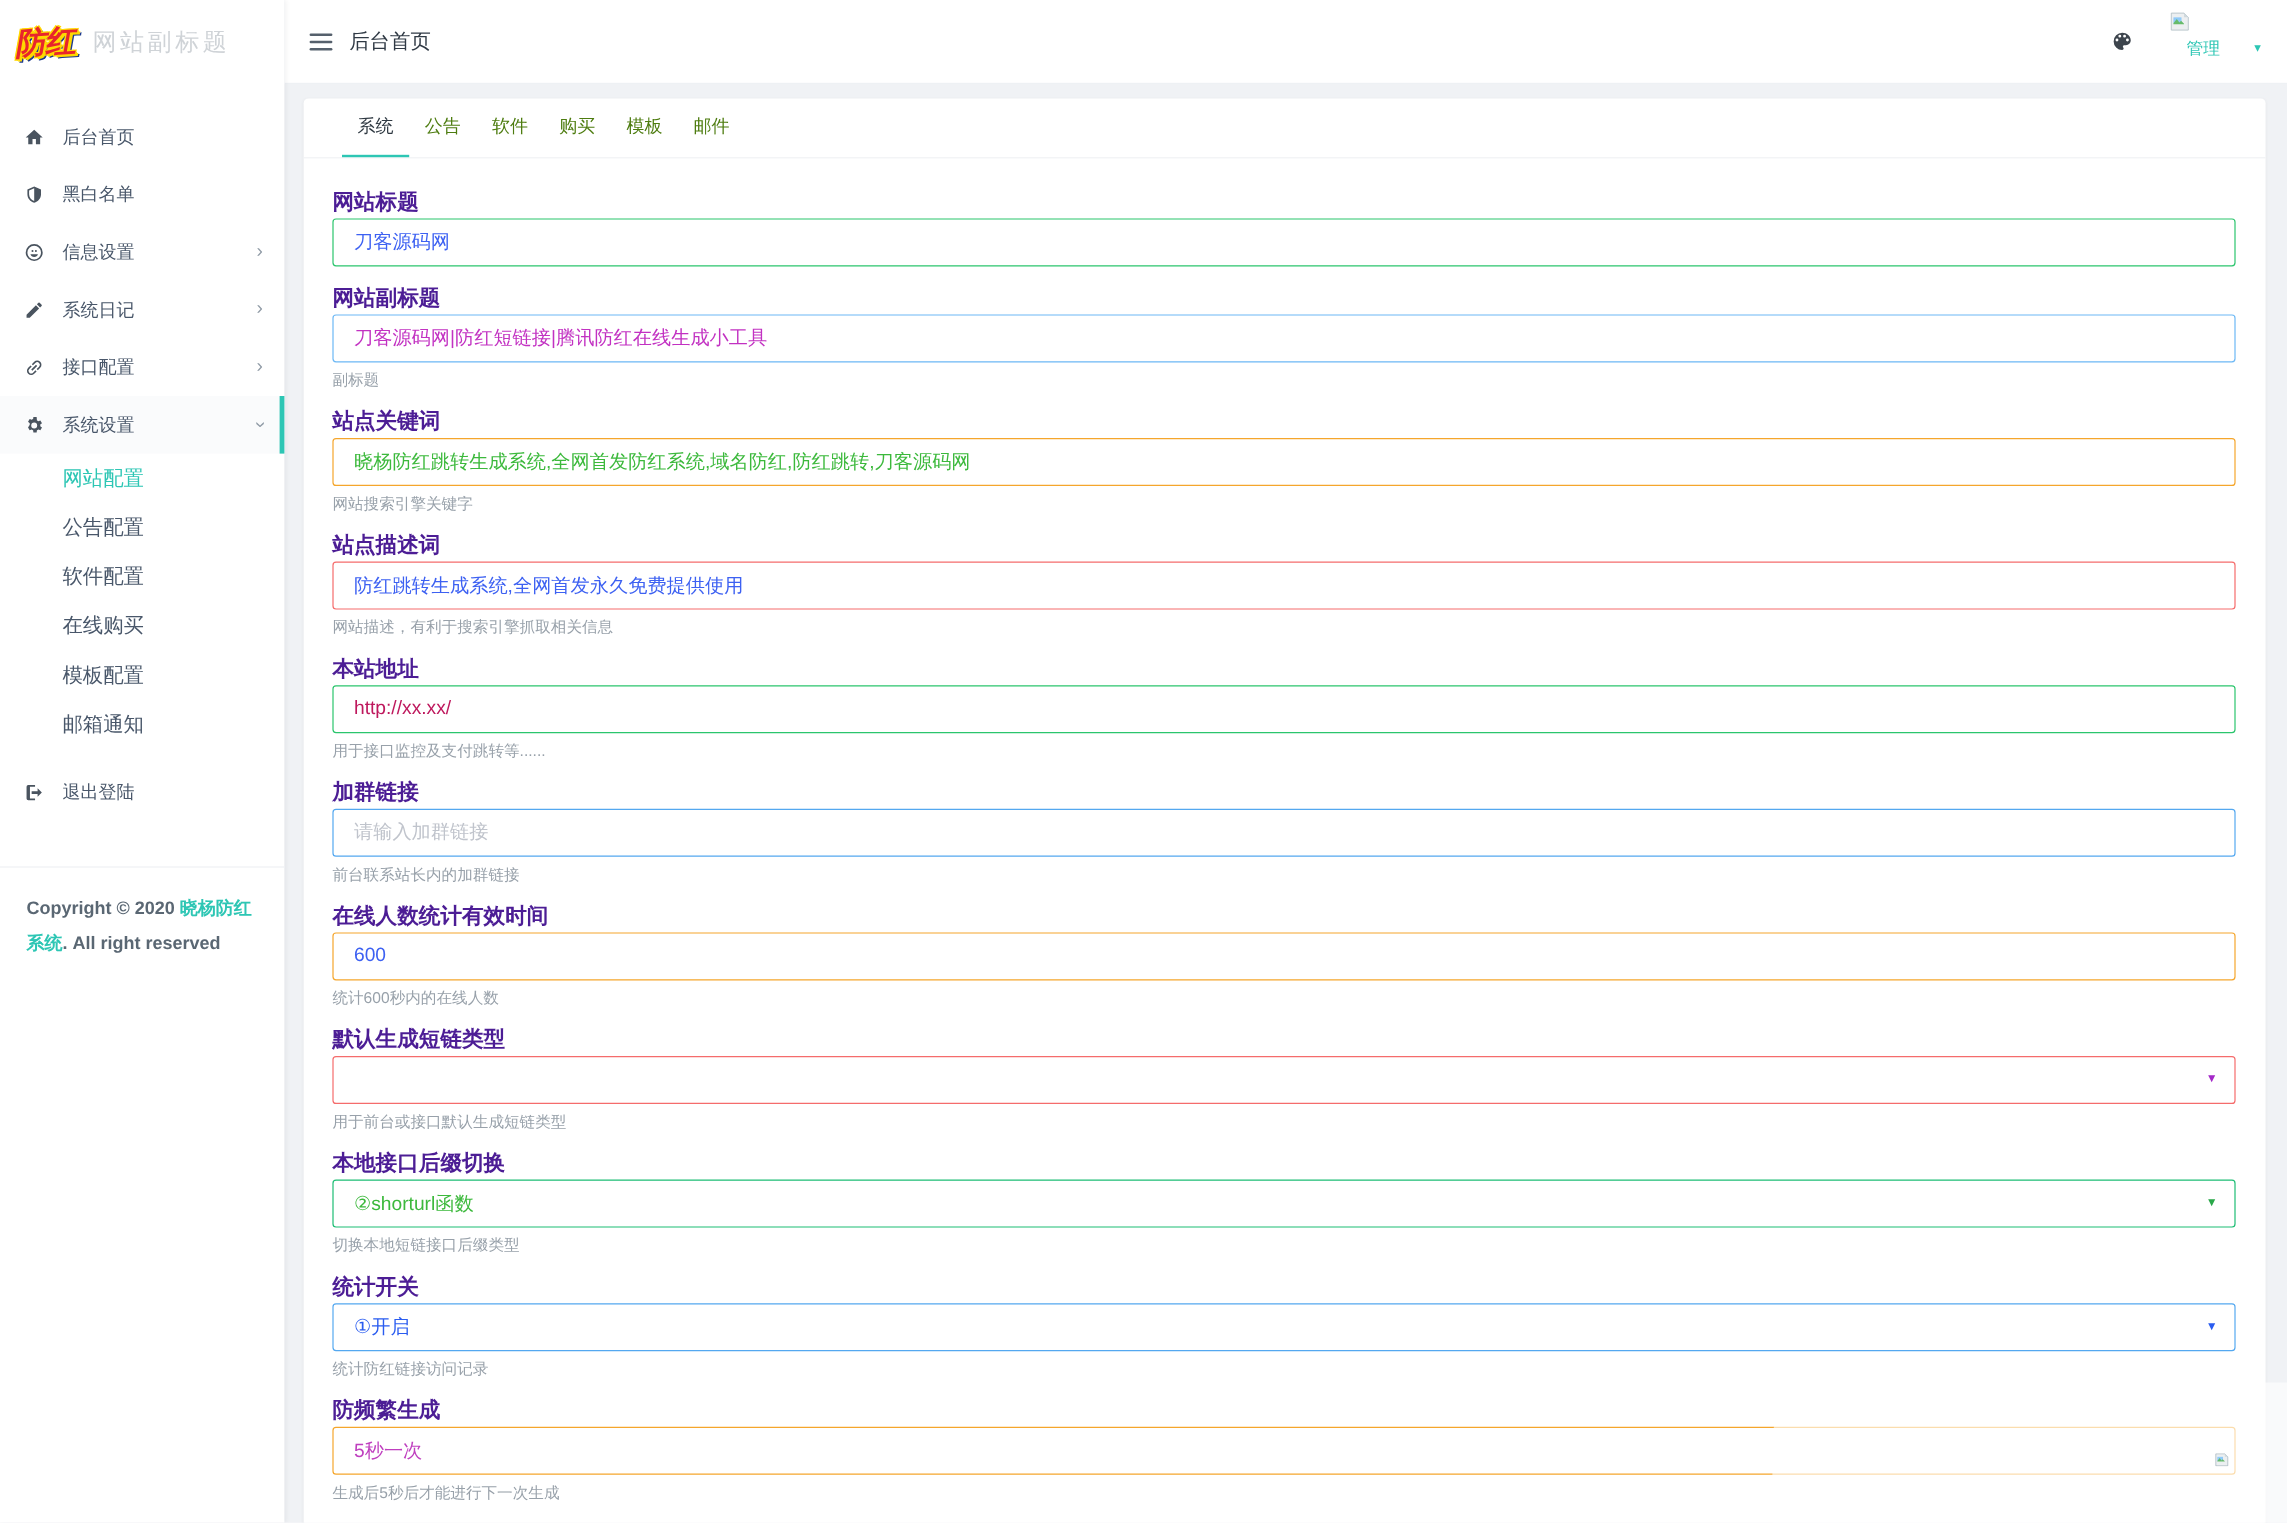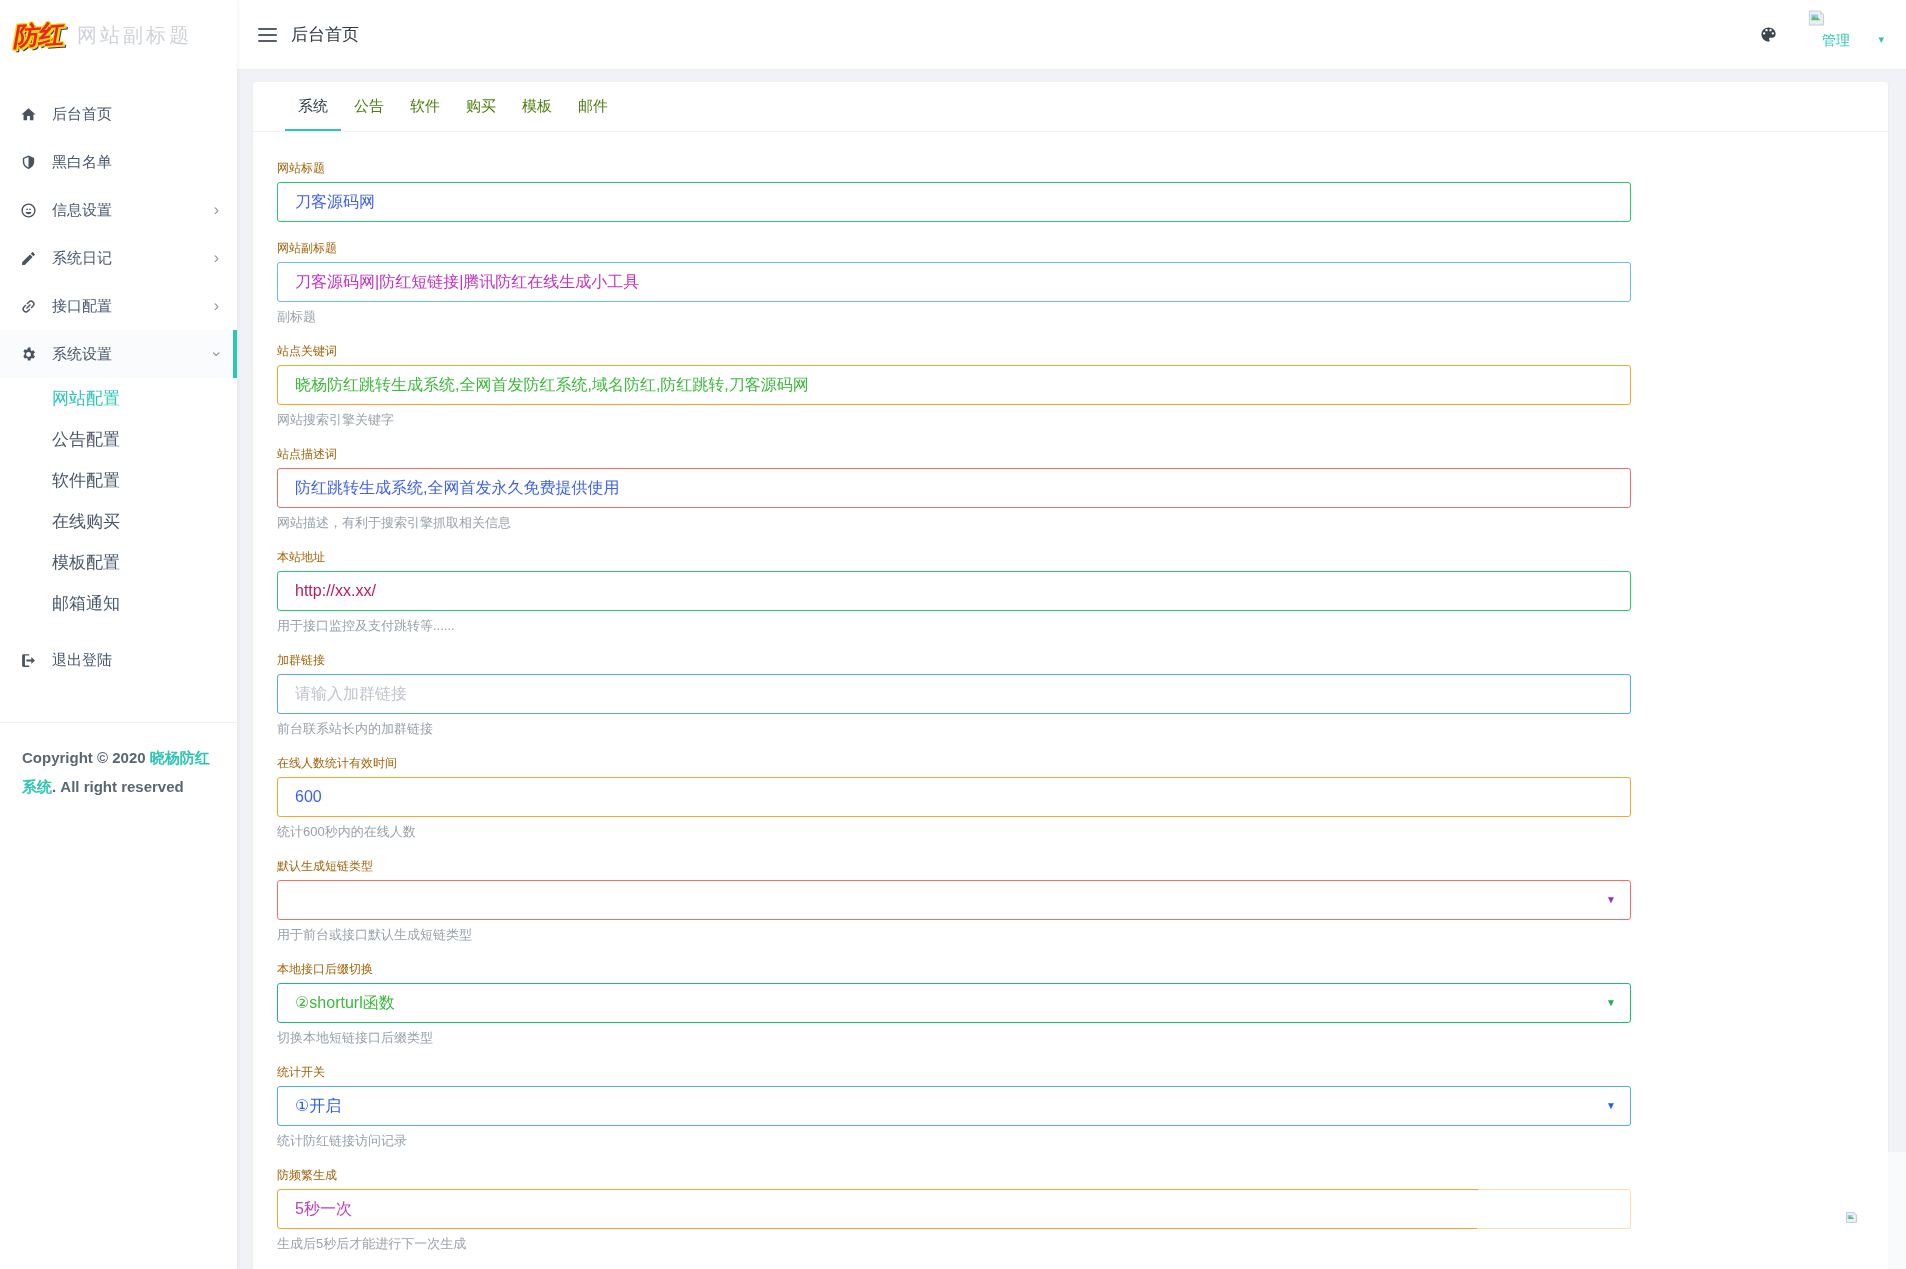--- a/index.html
+++ b/index.html
@@ -47,22 +47,22 @@
   .user-caret{position:absolute;right:2px;top:23px;color:#2dc6b4;font-size:11px;}
   
   .card{position:absolute;left:253px;top:82px;width:1635px;height:1200px;background:#fff;
     border-radius:4px;box-shadow:0 1px 3px rgba(0,0,0,.05);}
   .tab-bar{height:49px;border-bottom:1px solid #f0f2f4;padding-left:32px;display:flex;}
   .tab{line-height:47px;padding:0 13px;font-size:15px;color:#4d7c0f;cursor:pointer;
     border-bottom:2px solid transparent;}
   .tab.active{color:#2f3942;border-bottom-color:#2dc6b4;}
   .form{padding:29px 24px 0 24px;}
   .field{margin-bottom:19px;}
-  .field-label{font-size:12px;line-height:15px;font-weight:normal;color:#a16207;margin-bottom:6px;}
-  .input-wrap{position:relative;width:1354px;}
+  .field-label{font-size:18px;line-height:15px;font-weight:bold;color:#4c1d95;margin-bottom:6px;}
+  .input-wrap{position:relative;width:1586px;}
   .input-wrap input{width:100%;box-sizing:border-box;height:40px;border:1px solid #dcdfe6;
     border-radius:3px;padding:0 40px 0 17px;font-size:16px;outline:none;background:#fff;
     font-family:inherit;color:#606266;}
   .input-wrap input::placeholder{color:#c0c4cc;}
   .select-caret{position:absolute;right:15px;top:15px;font-size:10px;line-height:1;pointer-events:none;}
   .field-helper{font-size:13px;line-height:16px;color:#98a1aa;margin-top:7px;}
   
   .overlay-artifact{position:absolute;left:1477px;top:1152px;width:429px;height:117px;
     background:rgba(255,255,255,.62);border-radius:48px 0 0 0;z-index:6;pointer-events:none;}
   .tiny-broken-img{position:absolute;left:1845px;top:1209px;width:13px;height:11px;z-index:7;}

